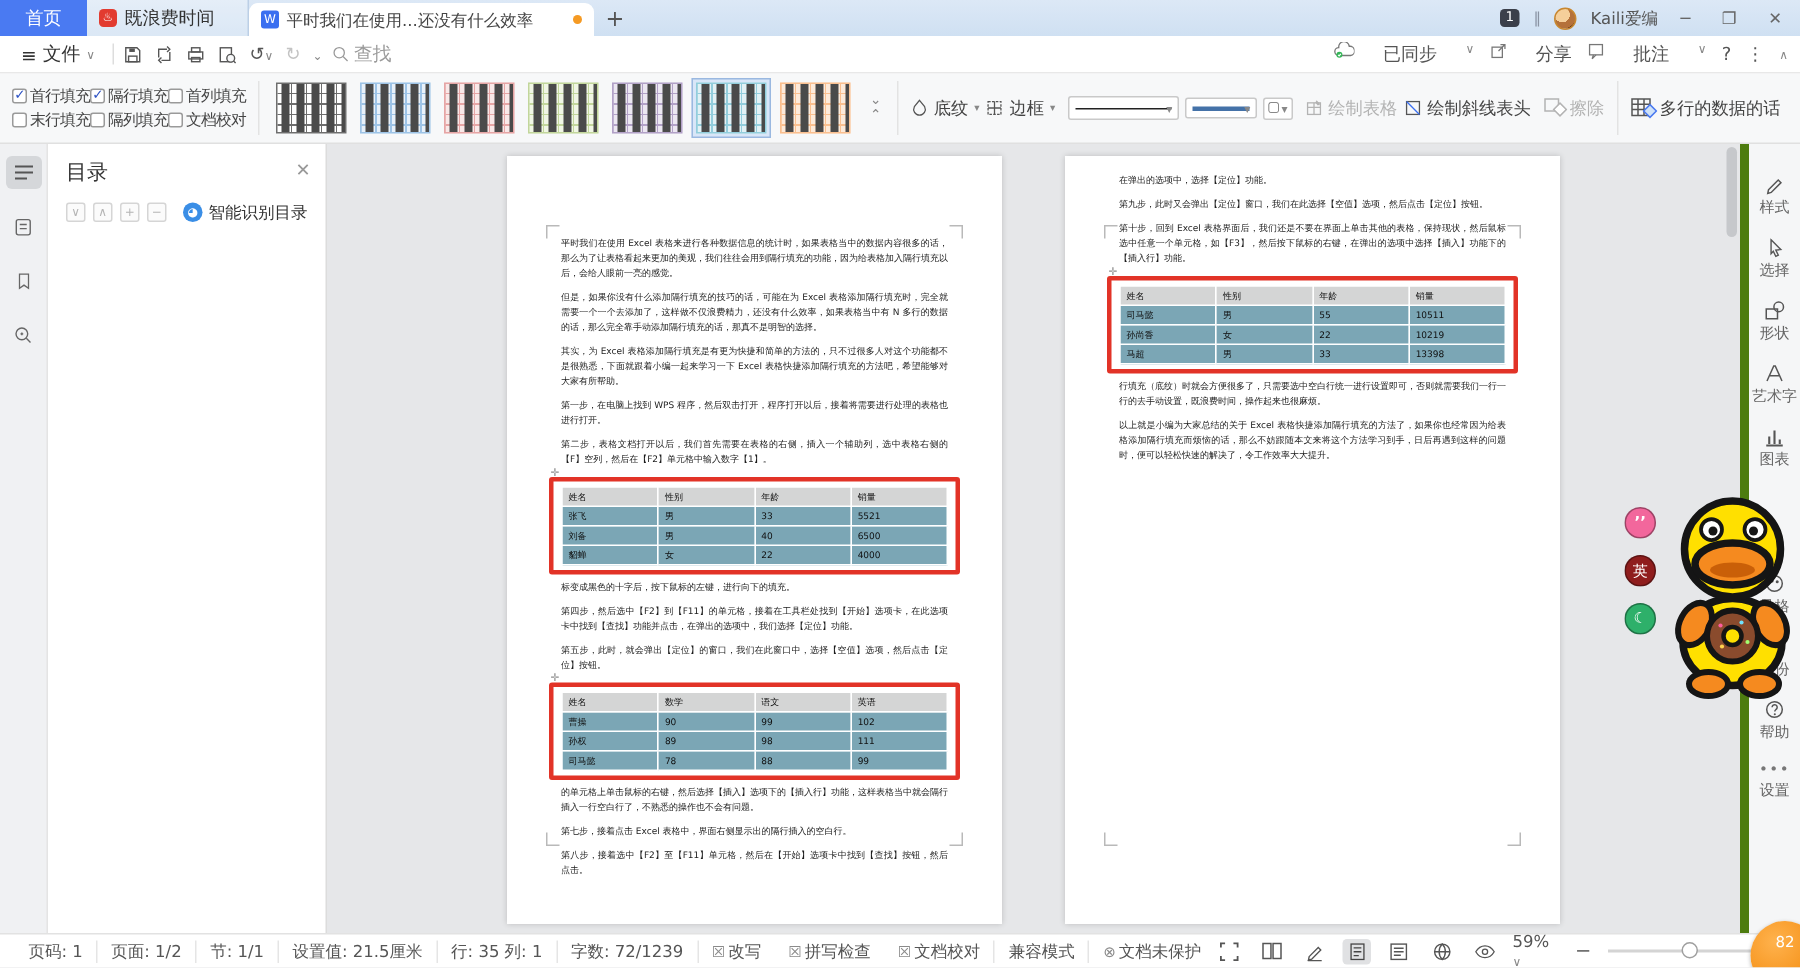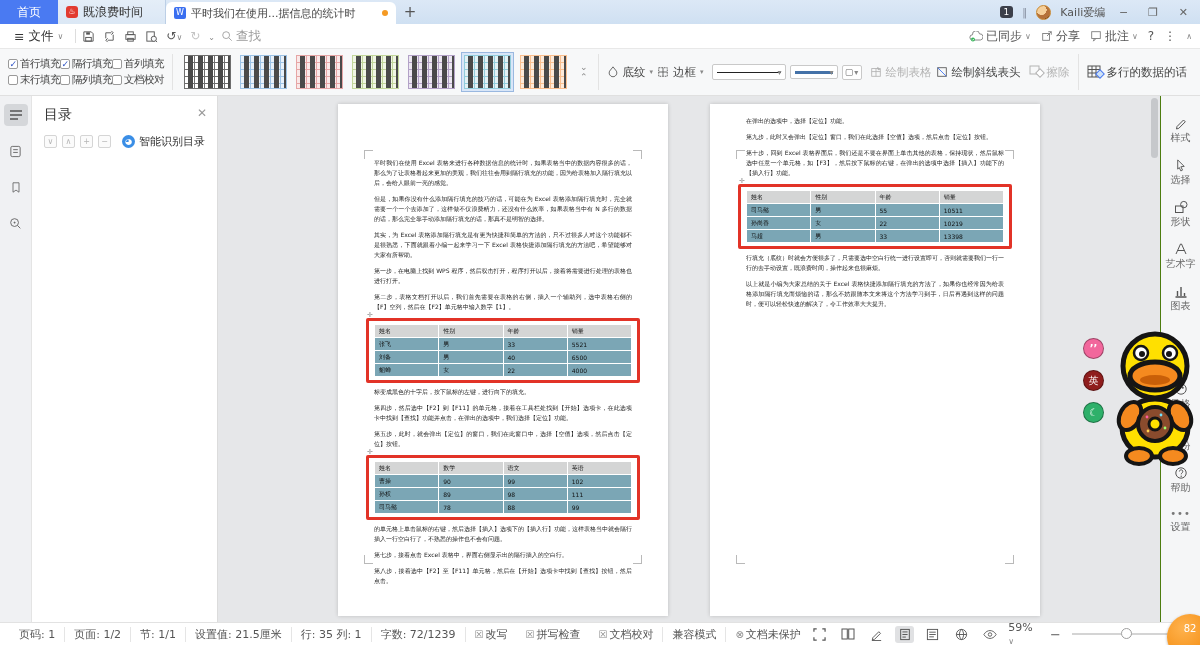--- a/index.html
+++ b/index.html
@@ -31,21 +31,21 @@
   .vsep { width:1px; height:14px; background:#ddd; margin:0 6px; }
   .qicons { display:flex; align-items:center; gap:8px; color:#555; }
   .qico svg { display:block; }
   .qico.dis { opacity:.35; }
   .menu-items { display:flex; align-items:center; gap:2px; margin-left:10px; }
   .menu-item { padding:2px 9px; font-size:12.5px; color:#333; white-space:nowrap; }
   .menu-item.ctx { font-weight:bold; color:#1f1f1f; }
   .menu-item.active { background:#4a7af0; color:#fff; border-radius:11px; }
   .find-box { display:flex; align-items:center; gap:3px; color:#9a9a9a; margin-left:6px; font-size:12.5px; }
   .menubar-right { margin-left:auto; display:flex; align-items:center; gap:10px; color:#555; font-size:12px; }
-  .mb-item { display:flex; align-items:center; gap:3px; }
+  .mb-item { display:flex; gap:19px; }
 
   
   .ribbon { height:47px; background:#f7f8f9; border-bottom:1px solid #e0e0e0; display:flex; align-items:center; padding:0 8px; gap:8px; }
   .cb-grid { display:grid; grid-template-columns:repeat(3,52px); grid-auto-rows:16px; align-items:center; }
   .cb-item { display:flex; align-items:center; gap:2px; font-size:10.5px; letter-spacing:-.5px; color:#444; white-space:nowrap; }
   .cbx { width:10px; height:10px; border:1px solid #9a9a9a; border-radius:2px; background:#fff; font-size:9px; line-height:9px; color:#2f54c5; text-align:center; flex:0 0 auto; }
   .gallery { display:flex; align-items:center; gap:3px; }
   .thumb-wrap { padding:2px; border:1px solid transparent; }
   .thumb-wrap.sel { background:#d9e6f8; border-color:#9ab8e0; }
   .thumb { width:47px; height:34px; border:1px solid var(--bc); background-color:var(--bg);
@@ -95,21 +95,21 @@
   .mark.br { right:26px; bottom:52px; border-right:1px solid #b9b9b9; border-bottom:1px solid #b9b9b9; }
   .para { font-size:6px; line-height:10px; color:#1c1c1c; text-align:justify; margin-bottom:6px; word-break:break-all; }
   .covered { margin-top:2px; }
   .red-box { border:3px solid #e23327; border-radius:2px; padding:3px 5px; margin:2px 0 4px -8px; width:calc(100% + 16px); position:relative; background:#fff; }
   .red-box::before { content:"✛"; position:absolute; left:-2px; top:-10px; font-size:7px; color:#8f8f8f; }
   .doc-table { width:100%; border-collapse:collapse; table-layout:fixed; }
   .doc-table th, .doc-table td { border:1px solid #fff; font-size:6px; font-weight:normal; text-align:left; padding:1.5px 4px; color:#101010; height:10px; }
   .doc-table th { background:#d4d5d5; }
   .doc-table td { background:#7ba6b5; }
 
-  .rrail { width:40px; background:#f5f6f7; border-left:1px solid #4d7c0f; display:flex; flex-direction:column; align-items:center; padding-top:20px; gap:13px; }
+  .rrail { width:40px; background:#f5f6f7; border-left:6px solid #4d7c0f; display:flex; flex-direction:column; align-items:center; padding-top:20px; gap:13px; }
   .rtool { display:flex; flex-direction:column; align-items:center; gap:1px; color:#555; }
   .rtool .lbl { font-size:10px; color:#666; white-space:nowrap; }
   .rtool.pushed { margin-top:56px; }
   .dots { color:#777; font-size:10px; letter-spacing:1px; }
 
   
   .duck-wrap { position:absolute; left:1083px; top:328px; width:117px; height:140px; z-index:50; }
   .badge-col { position:absolute; left:0; top:10px; display:flex; flex-direction:column; gap:11px; }
   .bdg { width:21px; height:21px; border-radius:50%; display:flex; align-items:center; justify-content:center; color:#fff; font-size:10px; border:1.5px solid rgba(0,0,0,.35); }
   .bdg.pink { background:#f2679c; font-weight:bold; }
@@ -137,21 +137,21 @@
 <div id="app">
 
   <div class="tabbar">
     <div class="tab-home">首页</div>
     <div class="tab-tpl">
       <span class="tpl-ico">♨</span>
       <span>既浪费时间</span>
     </div>
     <div class="tab-doc">
       <span class="doc-ico">W</span>
-      <span class="t">平时我们在使用...据信息的统计时</span>
+      <span class="t">平时我们在使用...还没有什么效率</span>
       <span class="dot"></span>
     </div>
     <div class="tab-plus">+</div>
     <div class="tabbar-right">
       <span class="win-badge">1</span>
       <span class="bars">‖</span>
       <span class="avatar"></span>
       <span class="uname">Kaili爱编</span>
       <span class="winctl">─</span>
       <span class="winctl">❐</span>

